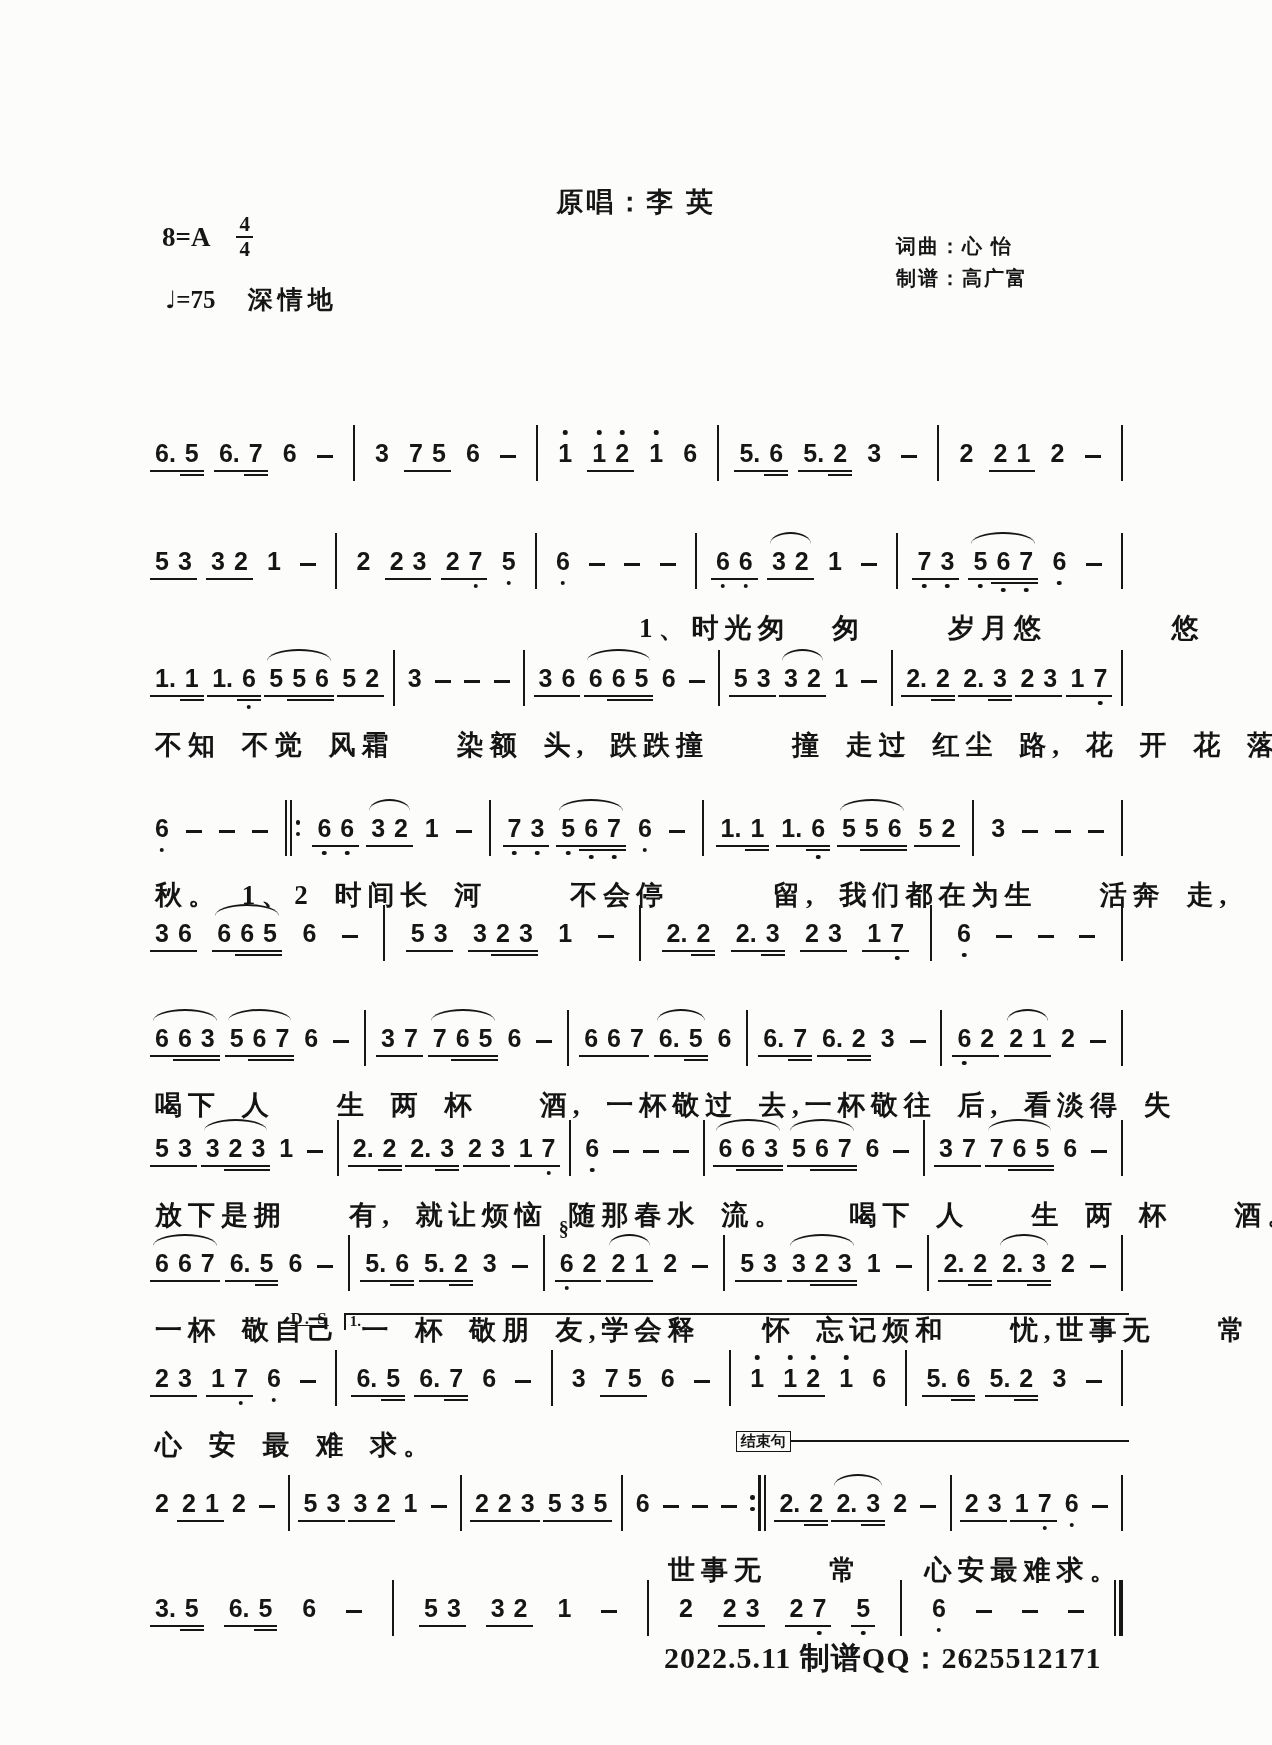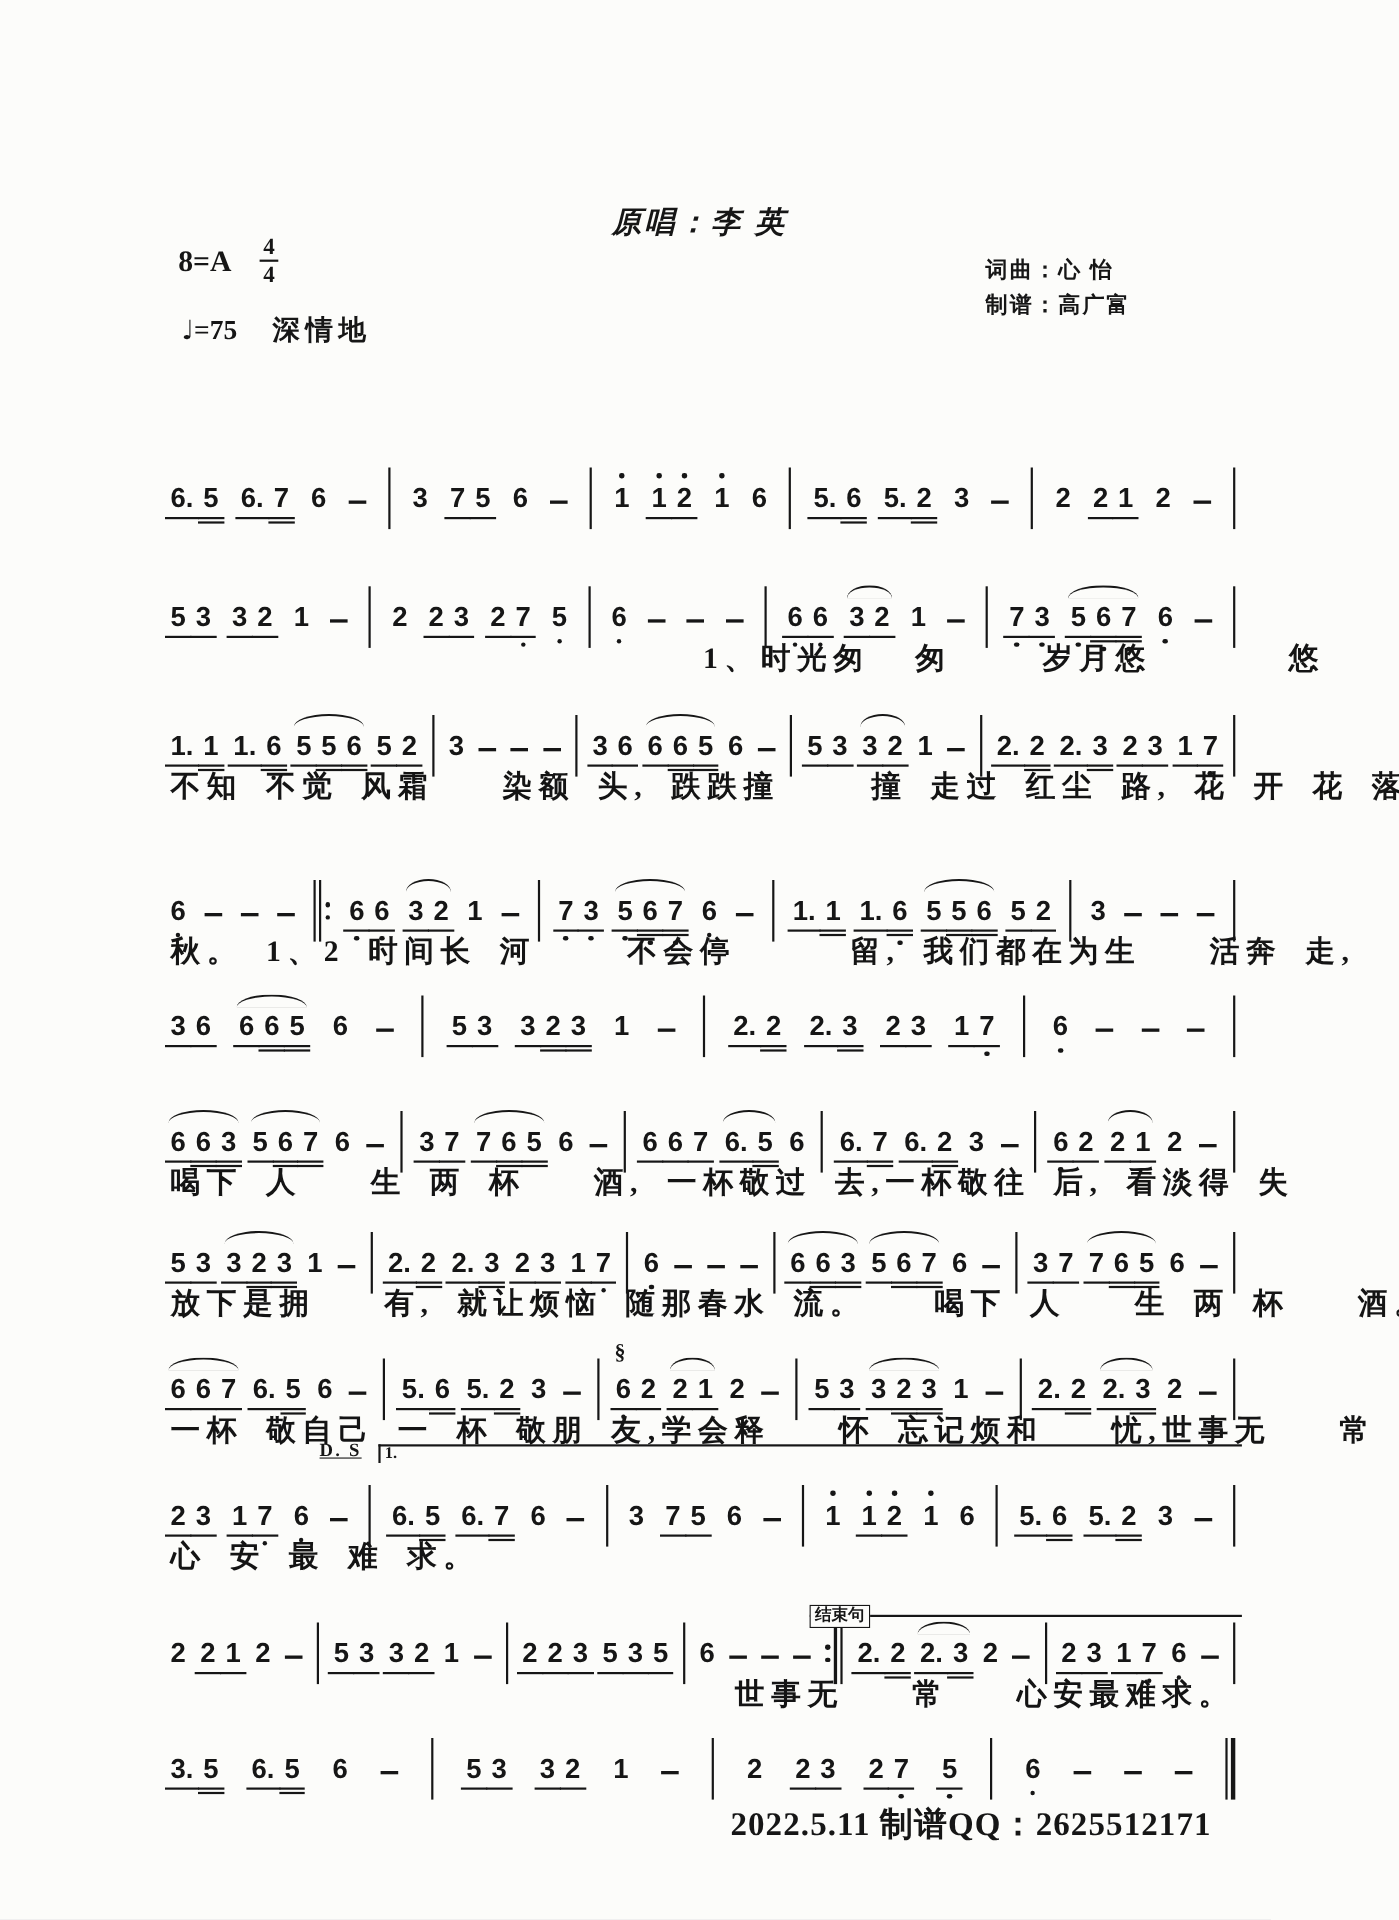--- a/index.html
+++ b/index.html
@@ -2,21 +2,21 @@
 <html><head>
 <meta charset="utf-8">
 <style>
   html,body{margin:0;padding:0;background:#e8e8e8;}
   .page{position:relative;width:1272px;height:1745px;margin:0 auto;background:#fcfcfa;color:#161616;
         font-family:"Liberation Serif",serif;overflow:hidden;}
   
   .title{position:absolute;top:114px;left:156px;width:960px;text-align:center;
          font-size:41px;font-weight:700;letter-spacing:7px;}
   .singer{position:absolute;top:184px;left:156px;width:960px;text-align:center;
-          font-size:27px;font-weight:600;letter-spacing:3px;font-style:italic;}
+          font-size:27px;font-weight:600;letter-spacing:3px;}
   .keyrow{position:absolute;top:213px;left:162px;font-size:27px;font-weight:600;
           display:flex;align-items:center;gap:26px;}
   .ts{display:inline-flex;flex-direction:column;align-items:center;line-height:1;font-size:21px;}
   .ts b{padding:1px 3px;}
   .ts b.num{border-bottom:2px solid #161616;}
   .credits{position:absolute;top:230px;right:244px;text-align:left;font-size:20px;
            font-weight:600;letter-spacing:2px;line-height:32px;}
   .temporow{position:absolute;top:283px;left:165px;font-size:25px;font-weight:600;}
   .tnote{font-family:"DejaVu Sans",sans-serif;font-size:24px;}
   .expr{margin-left:26px;font-weight:700;letter-spacing:5px;}
@@ -40,21 +40,21 @@
   .arc{position:absolute;left:-2px;right:-2px;top:-15px;height:10px;
        border-top:2.5px solid #161616;border-radius:50% 50% 0 0/100% 100% 0 0;}
   .segno{position:absolute;top:-31px;left:-1px;font:700 20px "Liberation Serif",serif;}
   .dash{display:inline-block;width:16px;height:3px;background:#161616;margin-bottom:10px;}
   .bar{display:inline-block;width:2px;height:56px;background:#161616;margin-bottom:-13px;}
   .rep{display:inline-flex;align-items:center;gap:3.5px;height:56px;margin-bottom:-13px;}
   .rep .rb{width:2.2px;height:56px;background:#161616;}
   .rep .rb.th{width:3.5px;}
   .rdots{display:flex;flex-direction:column;gap:7px;}
   .rdots i{width:4.5px;height:4.5px;border-radius:50%;background:#161616;}
-  .lyric{margin-top:6px;font-family:"Liberation Serif",serif;font-size:27px;font-weight:600;
+  .lyric{margin-top:36px;font-family:"Liberation Serif",serif;font-size:27px;font-weight:600;
          letter-spacing:6px;word-spacing:8px;white-space:pre;line-height:32px;color:#141414;}
   .flabel{position:absolute;top:-20px;font:600 17px "Liberation Serif",serif;letter-spacing:2px;}
   .volta{position:absolute;top:-16px;height:15px;border-top:2px solid #161616;
          border-left:2px solid #161616;}
   .volta span{position:relative;top:-3px;left:4px;font:600 15px "Liberation Serif",serif;}
   .ending{position:absolute;top:-14px;height:13px;border-top:2px solid #161616;}
   .ending span{position:absolute;left:0;top:-11px;border:1.5px solid #161616;background:#fcfcfa;
          font:600 15px "Liberation Serif",serif;padding:0 4px;line-height:19px;}
   .footer{position:absolute;top:1638px;left:664px;font-size:30px;font-weight:600;
           letter-spacing:1px;font-family:"Liberation Serif",serif;}
@@ -628,21 +628,21 @@
             <span class="note"><span class="digit">2</span><i class="ul ul1"></i><i class="ul ul2"></i></span>
           </span>
           <span class="note"><span class="digit">3</span></span>
           <span class="dash"></span>
           <span class="bar"></span>
         </div>
         <div class="lyric" style="padding-left: 0%;">心 安 最 难 求。</div>
       </div>
       <div class="system sys9">
         <div class="mrow">
-          <div class="ending" style="left: 60%; right: -6px; margin-top: 28px;">
+          <div class="ending" style="left: 60%; right: -6px;">
             <span>结束句</span>
           </div>
           <span class="note"><span class="digit">2</span></span>
           <span class="grp">
             <span class="note"><span class="digit">2</span><i class="ul ul1"></i></span>
             <span class="note"><span class="digit">1</span><i class="ul ul1"></i></span>
           </span>
           <span class="note"><span class="digit">2</span></span>
           <span class="dash"></span>
           <span class="bar"></span>

